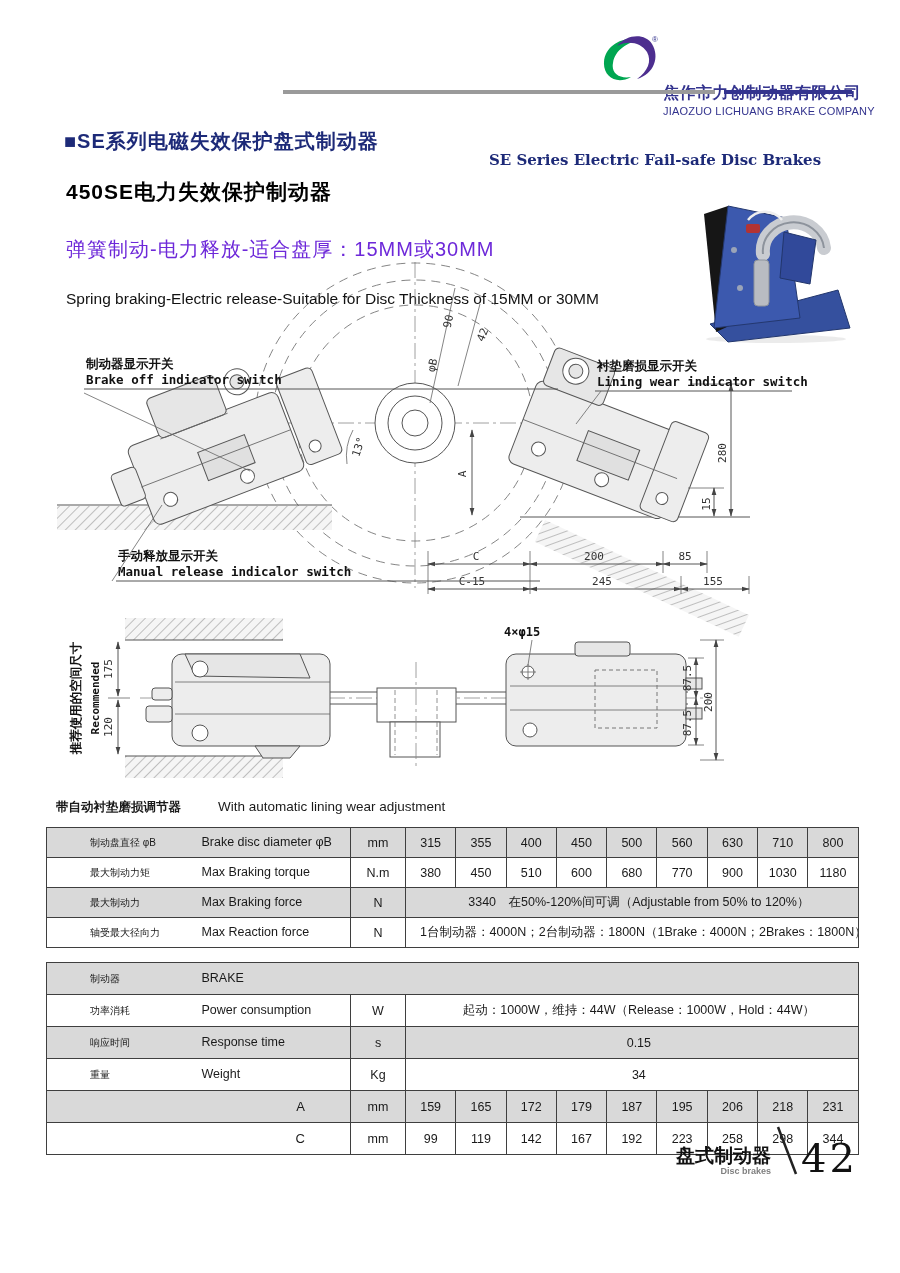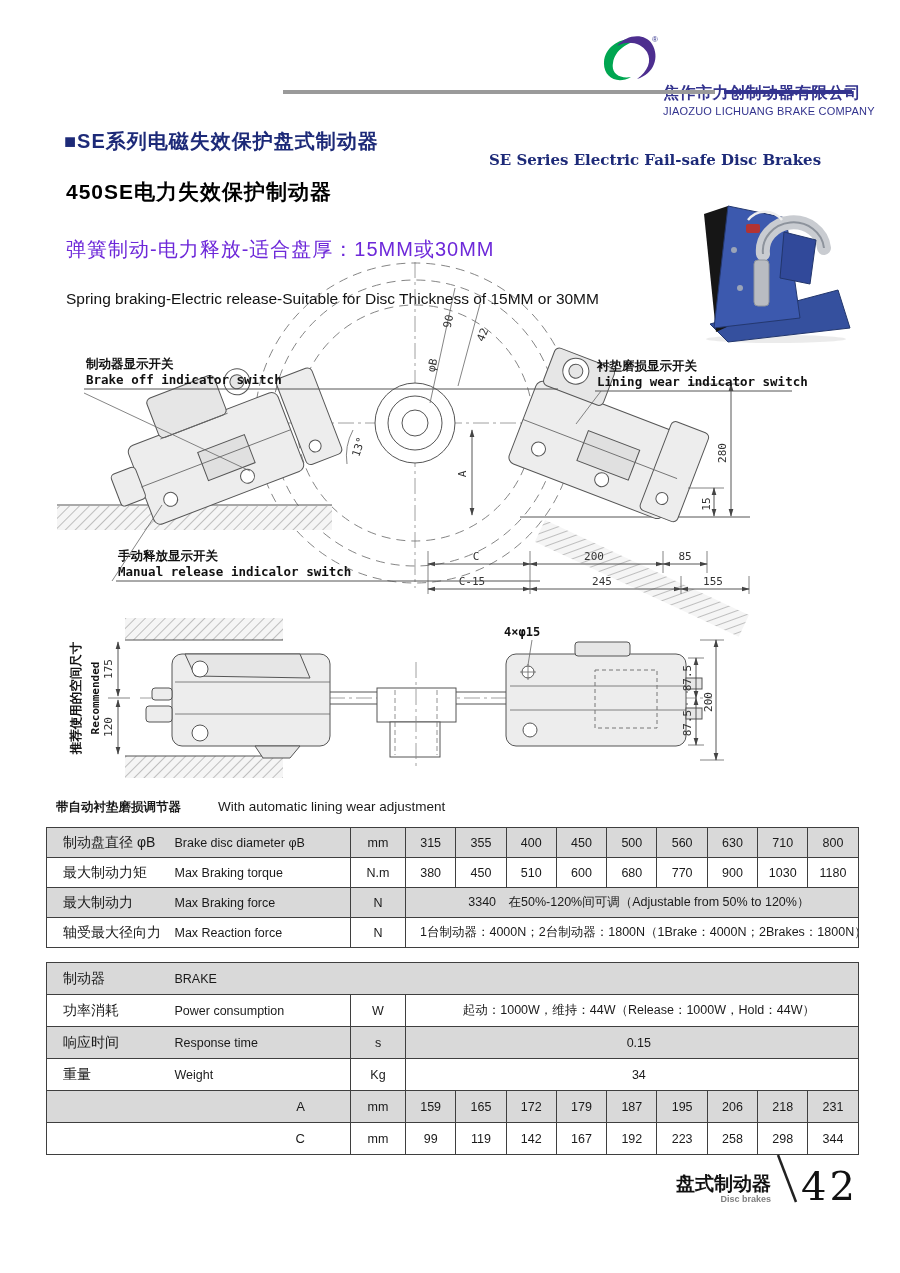--- a/index.html
+++ b/index.html
@@ -22,38 +22,38 @@
   .cap-cn{left:56px;top:799px;font-size:12.5px;font-weight:600;text-align:center;}
   .cap-en{left:218px;top:799px;font-size:13.5px;}
   
   table{border-collapse:collapse;table-layout:fixed;}
   .spec{position:absolute;left:46px;top:827px;width:812px;font-size:12.5px;}
   .brk{position:absolute;left:46px;top:962px;width:812px;font-size:12.5px;border-radius:19px;}
   td{border:1.5px solid #3f3f3f;height:29px;padding:0;text-align:center;overflow:hidden;white-space:nowrap;}
   .brk td{height:31px;}
   .gray{background:#d9d9d9;}
   td.lbl{text-align:left;padding-left:16px;}
-  td.lbl .cn{display:inline-block;width:108px;font-size:14px;}
+  td.lbl .cn{display:inline-block;width:108px;font-size:10px;margin-left:27px;}
   td.lbl .en{font-size:12.5px;margin-top:20px;}
   td.mrg{text-align:center;padding-left:14px;}
   td.sublbl{text-align:right;padding-right:45px;font-size:13px;border-left:1.5px solid #3f3f3f;}
   
   .dim{font-family:"DejaVu Sans Mono",monospace;font-size:11px;fill:#333;}
   .cnc{font-size:12.5px;font-weight:700;fill:#111;font-family:"Liberation Sans",sans-serif;}
   .enc{font-family:"DejaVu Sans Mono",monospace;font-size:12.5px;font-weight:700;fill:#111;}
   .ln{stroke:#555;stroke-width:1;fill:none;}
   .thin{stroke:#666;stroke-width:.8;fill:none;}
   .cl{stroke:#888;stroke-width:.8;stroke-dasharray:16 4 3 4;fill:none;}
   .dsh{stroke:#777;stroke-width:.9;stroke-dasharray:9 6;fill:none;}
   .part{fill:#ededed;stroke:#555;stroke-width:1;}
   .part2{fill:#e6e6e6;stroke:#555;stroke-width:1;}
   .wht{fill:#fff;stroke:#555;stroke-width:1;}
   .dimln{stroke:#444;stroke-width:.9;fill:none;marker-start:url(#arr);marker-end:url(#arr);}
   
-  .foot{position:absolute;right:42px;top:1152px;display:flex;align-items:flex-end;}
+  .foot{position:absolute;right:42px;top:1124px;display:flex;align-items:flex-end;}
   .foot-cn{font-size:19px;font-weight:bold;color:#111;text-align:right;line-height:1;}
   .foot-en{font-size:9px;color:#808080;text-align:right;margin-top:1px;font-weight:bold;}
   .foot-num{font-size:40px;font-family:"DejaVu Serif",serif;color:#111;line-height:.9;letter-spacing:3px;}
 </style>
 </head>
 <body>
 
 <div class="page">
 
   <svg class="abs" style="left:600px;top:32px;" width="60" height="50" viewBox="0 0 60 50">

